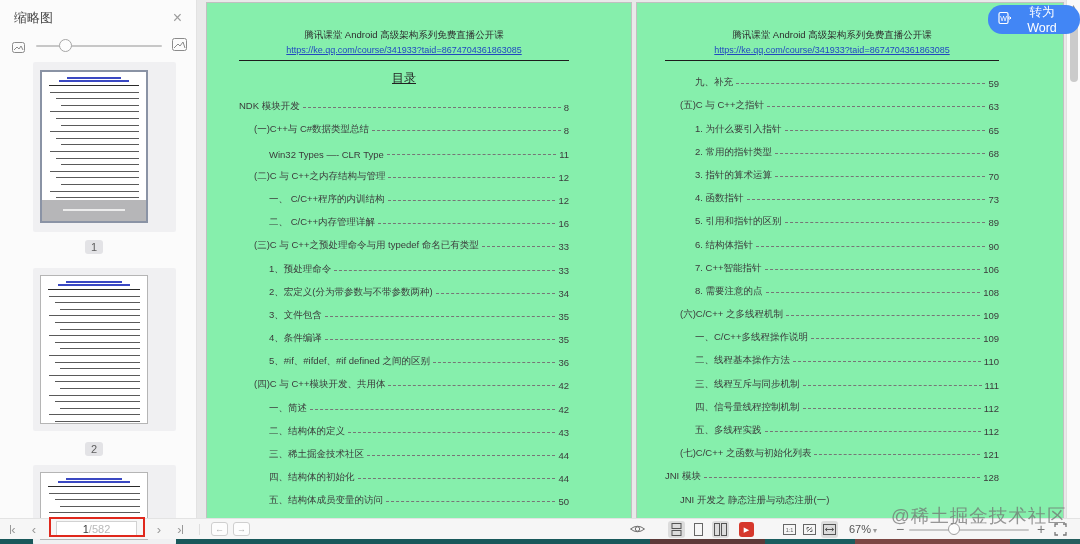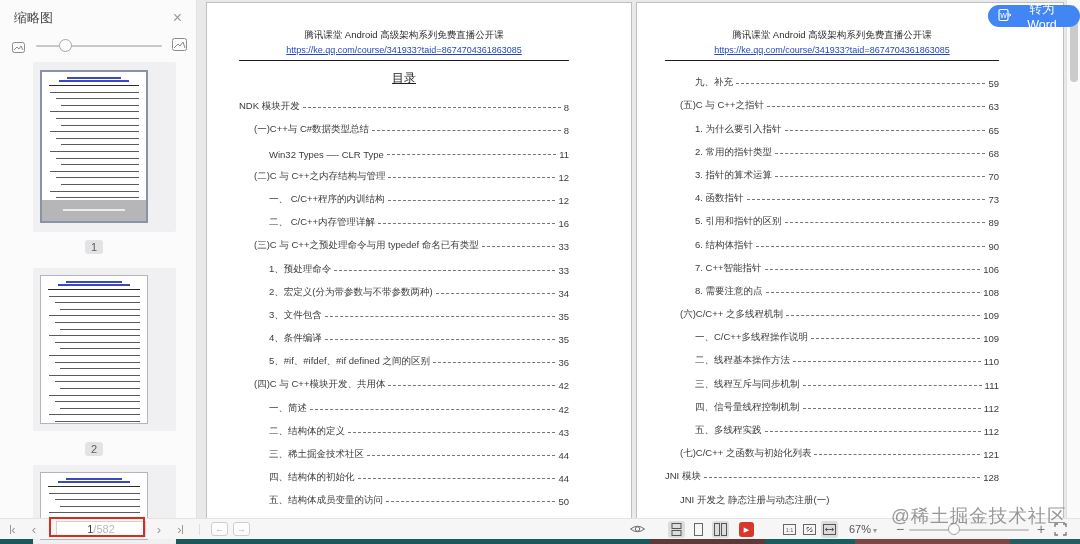--- a/index.html
+++ b/index.html
@@ -28,53 +28,53 @@
   .tp-line { height:1px; background:#5a5a5a; margin:5.6px 7% 0 8%; }
   .tp-line.m1 { margin-left:13%; }
   .tp-line.m2 { margin-left:18%; }
   .tp-grey { position:absolute; left:0; right:0; bottom:0; height:21px; background:#b6b6b8; z-index:2; }
   .tp-grey::after { content:''; position:absolute; left:20%; right:20%; top:9px; height:2px; background:#ececec; }
   .thumb-label { position:absolute; left:33px; width:122px; text-align:center; }
   .thumb-label span { display:inline-block; background:#e3e3e6; border-radius:3px; padding:1px 6px; font-size:11px; color:#5d5d5d; }
 
   
   .doc-bg { position:absolute; left:197px; top:0; width:869px; height:518px; background:#e9e9e9; }
-  .page { position:absolute; top:2px; height:516px; background:#ffffff; border:1px solid #c0c0c0; border-bottom:none; overflow:hidden; }
+  .page { position:absolute; top:2px; height:516px; background:#86efac; border:1px solid #c0c0c0; border-bottom:none; overflow:hidden; }
   .page-left  { left:206px; width:426px; padding:26px 62px 0 32px; }
   .page-right { left:636px; width:428px; padding:26px 64px 0 28px; }
   .ph-title { text-align:center; font-size:9.5px; color:#2c2c2c; white-space:nowrap; }
   .ph-link  { text-align:center; font-size:9px; margin-top:3px; white-space:nowrap; }
   .ph-link a { color:#2148c0; text-decoration:underline; }
   .ph-rule { border-bottom:1.5px solid #1c1c1c; margin-top:5px; }
   .toc-title { text-align:center; font-size:12px; color:#222; margin-top:9px;text-decoration:underline; }
   .toc { margin-top:5px; }
   .toc-row { display:flex; align-items:flex-end; height:23.2px; font-size:9.5px; color:#3b3b3b; }
   .toc-row.ind1 { padding-left:15px; }
   .toc-row.ind2 { padding-left:30px; }
   .toc-text { white-space:nowrap; padding-bottom:2px; }
   .toc-leader { flex:1; min-width:8px; border-bottom:1px dashed #767676; margin:0 3px 7px 3px; }
   .toc-page { padding-bottom:2px;text-align:center; }
 
   
-  .convert-btn { position:absolute; left:988px; top:5px; height:22px; border:none; border-radius:14px; background:#4286f5; color:#fff; display:flex; align-items:center; gap:5px; padding:0 13px 0 10px; font-size:12.5px; z-index:6; cursor:pointer; font-family:inherit; }
+  .convert-btn { position:absolute; left:988px; top:5px; height:29px; border:none; border-radius:14px; background:#4286f5; color:#fff; display:flex; align-items:center; gap:5px; padding:0 13px 0 10px; font-size:12.5px; z-index:6; cursor:pointer; font-family:inherit; }
 
   
   .watermark { position:absolute; left:891px; top:503px; z-index:7; font-size:18.5px; color:rgba(112,112,112,.72); letter-spacing:1px; white-space:nowrap; pointer-events:none; }
 
   
   .vscroll { position:absolute; right:0; top:0; width:14px; height:518px; background:#fafafa; border-left:1px solid #e0e0e0; z-index:4; }
   .vs-up { text-align:center; font-size:7px; color:#8f8f8f; padding-top:3px; }
   .vs-thumb { position:absolute; left:3px; top:16px; width:8px; height:66px; background:#cbcbcb; border-radius:4px; }
 
   
   .toolbar { position:absolute; left:0; top:518px; width:1080px; height:21px; background:#f6f6f6; border-top:1px solid #e3e3e3; z-index:5; }
   .tb { position:absolute; display:flex; align-items:center; justify-content:center; color:#8a8a8a; cursor:pointer; }
   .tb-chev { font-size:13px; color:#989898; top:1px; height:18px; width:14px; }
   .tb-bar { display:inline-block; width:1px; height:9px; background:#989898; }
-  .page-input { position:absolute; left:56px; top:2px; width:90px; height:16px; background:#fff; border:1px solid #d2d2d2; text-align:center; font-size:11px; line-height:14px; cursor:text; }
+  .page-input { position:absolute; left:56px; top:2px; width:81px; height:16px; background:#fff; border:1px solid #d2d2d2; text-align:center; font-size:11px; line-height:14px; cursor:text; }
   .page-input .cur { color:#3a3a3a; }
   .page-input .tot { color:#b9b9b9; }
   .tb-sep { position:absolute; left:199px; top:5px; width:1px; height:11px; background:#dedede; }
   .tb-box { top:3px; width:17px; height:14px; border:1px solid #cfcfcf; border-radius:3px; font-size:9px; color:#b3b3b3; background:#fdfdfd; }
   .tb-mode { top:2px; width:17px; height:17px; border-radius:3px; }
   .tb-mode.active, .tb-size.active { background:#dcdcdc; }
   .tb-size { top:2px; width:17px; height:17px; border-radius:3px; }
   .tb-play { position:absolute; left:739px; top:3px; width:15px; height:15px; background:#d6382c; border-radius:3px; color:#fff; font-size:7px; display:flex; align-items:center; justify-content:center; cursor:pointer; }
   .tb-zoom { position:absolute; left:849px; top:4px; font-size:11px; color:#555; cursor:pointer; }
   .tb-zoom .caret { font-size:8px; color:#999; margin-left:2px; }

